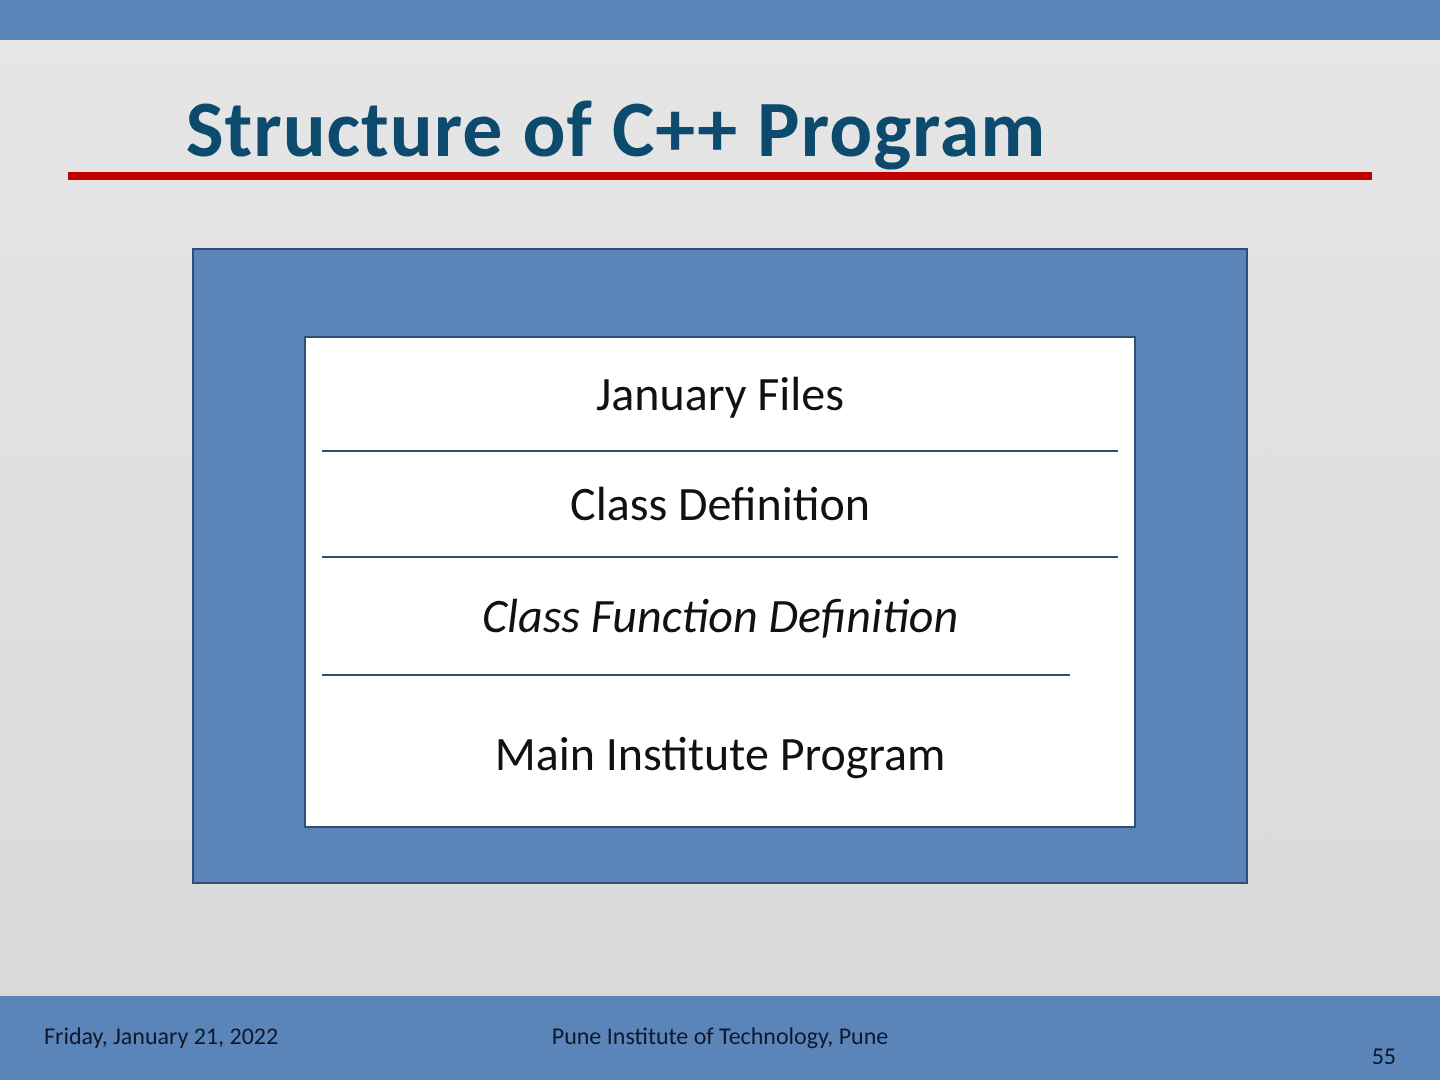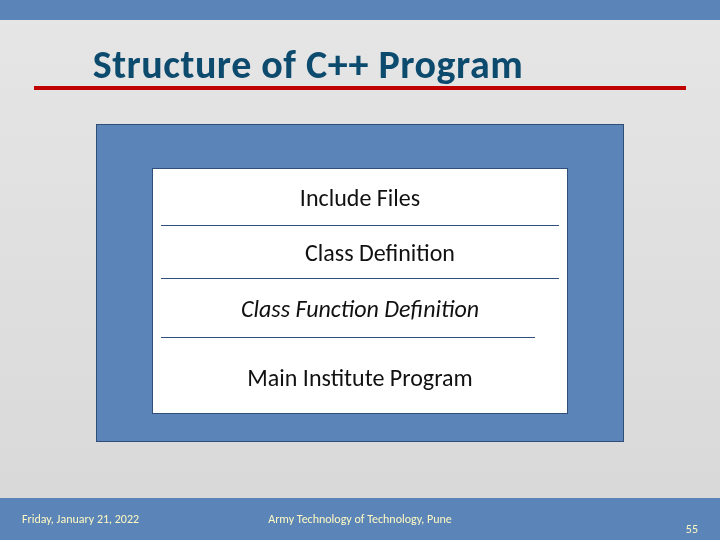--- a/index.html
+++ b/index.html
@@ -55,63 +55,63 @@
   .row {
     width: 100%;
     text-align: center;
     font-size: 24px;
     color: #111;
     display: flex;
     align-items: center;
     justify-content: center;
   }
   .row1 { height: 56px; }
-  .row2 { height: 52px; margin-left: 20px; }
+  .row2 { height: 52px; }
   .row3 { height: 58px; font-style: italic; }
   .row4 { height: 78px; }
   .sep {
     height: 0;
     margin: 0 8px;
     border-top: 1px solid #2f4f79;
   }
   .sep3 {
     margin: 0 32px 0 8px; 
   }
   .footer {
     position: absolute;
     bottom: 0; left: 0;
     width: 720px;
     height: 42px;
     background: #5b85b8;
     display: flex;
     align-items: center;
     font-size: 12px;
-    color: #fef9c3;
+    color: #0f172a;
   }
   .footer-date { position: absolute; left: 22px; bottom: 14px; }
   .footer-org  { position: absolute; left: 0; width: 720px; text-align: center; bottom: 14px; }
   .footer-page { position: absolute; right: 22px; bottom: 4px; }
 </style>
 </head>
 <body>
 
 <div class="topbar"></div>
 
 <div class="title">Structure of C++ Program</div>
 <div class="underline"></div>
 
 <div class="box-outer"></div>
 
 <div class="box-inner">
-  <div class="row row1">Include Files</div>
+  <div class="row row1">January Files</div>
   <div class="sep"></div>
   <div class="row row2">Class Definition</div>
   <div class="sep"></div>
   <div class="row row3">Class Function Definition</div>
   <div class="sep sep3"></div>
   <div class="row row4">Main Institute Program</div>
 </div>
 
 <div class="footer">
   <div class="footer-date">Friday, January 21, 2022</div>
-  <div class="footer-org">Army Technology of Technology, Pune</div>
+  <div class="footer-org">Pune Institute of Technology, Pune</div>
   <div class="footer-page">55</div>
 </div>
 
 </body></html>

